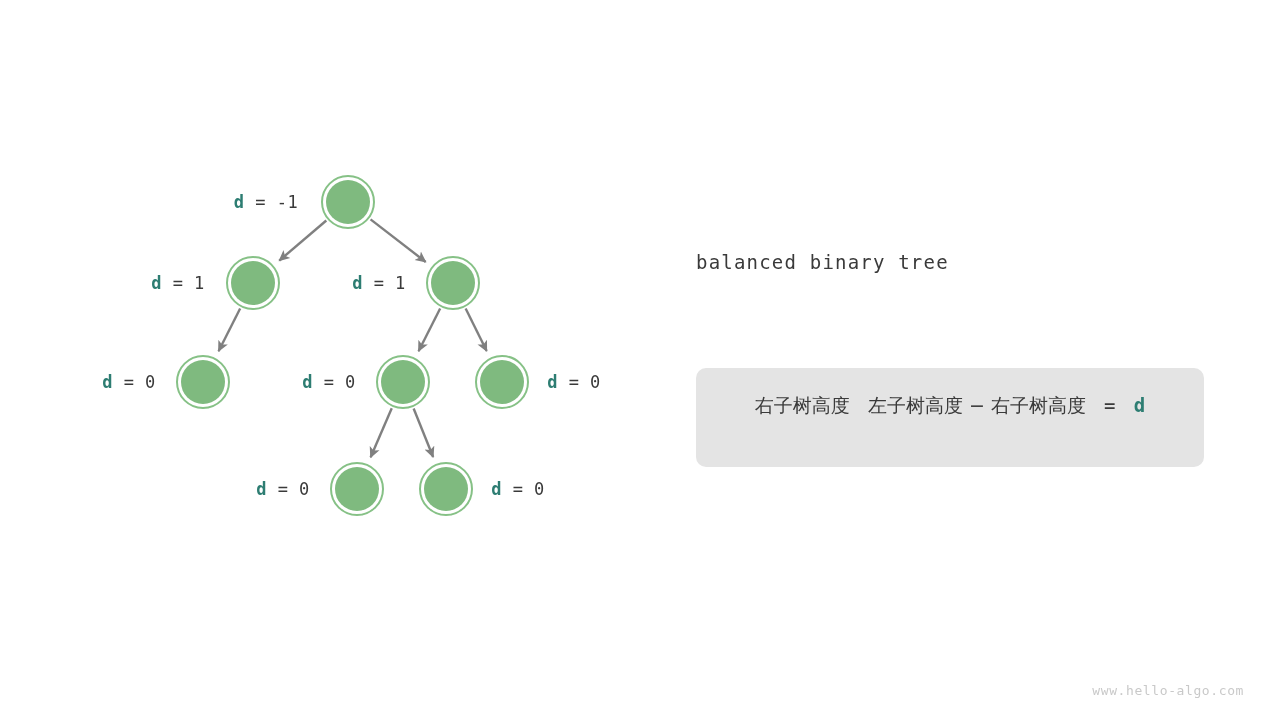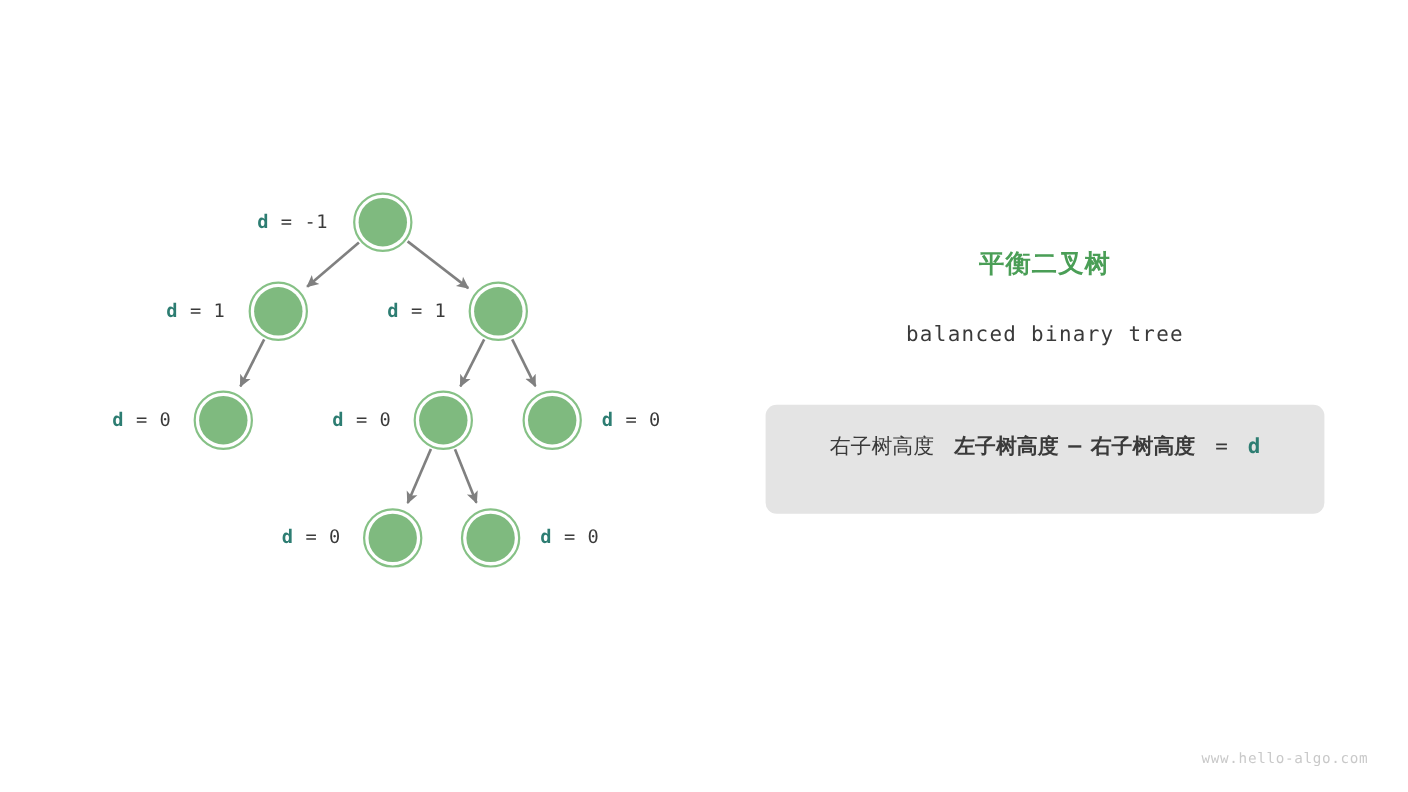--- a/index.html
+++ b/index.html
@@ -60,26 +60,26 @@
   #panel-title {
     text-align: center;
     color: #4a9e56;
     font-family: "DejaVu Sans", sans-serif;
     font-weight: bold;
     font-size: 23px;
     letter-spacing: 1px;
     line-height: 30px;
   }
   #panel-subtitle {
-    text-align: center;
+    text-align: left;
     color: #3a3a3a;
     font-family: "DejaVu Sans Mono", monospace;
     font-size: 19px;
     letter-spacing: 1.2px;
-    margin-top: 38px;
+    margin-top: 26px;
   }
   #definition-box {
     position: absolute;
     left: 0;
     top: 143px;
     width: 508px;
     height: 99px;
     background: #e4e4e4;
     border-radius: 10px;
     box-sizing: border-box;
@@ -89,21 +89,21 @@
     left: 0;
     width: 508px;
     text-align: center;
     font-family: "DejaVu Sans", sans-serif;
     font-size: 19px;
     color: #3a3a3a;
     white-space: nowrap;
   }
   #def-line-1 { top: 25px; }
   #def-line-2 { top: 59px; }
-  .def-strong { font-weight: bold; }
+  .def-strong { font-weight: normal; }
   .def-var {
     color: #2d7d72;
     font-weight: bold;
     font-family: "DejaVu Sans Mono", monospace;
   }
   .def-op {
     font-family: "DejaVu Sans Mono", monospace;
   }
 
   
@@ -164,21 +164,20 @@
         <div class="node-label" style="left: 379px; top: 283px;"><span class="dvar">d</span><span> = 1</span></div>
         <div class="node-label" style="left: 129px; top: 382px;"><span class="dvar">d</span><span> = 0</span></div>
         <div class="node-label" style="left: 329px; top: 382px;"><span class="dvar">d</span><span> = 0</span></div>
         <div class="node-label" style="left: 574px; top: 382px;"><span class="dvar">d</span><span> = 0</span></div>
         <div class="node-label" style="left: 283px; top: 489px;"><span class="dvar">d</span><span> = 0</span></div>
         <div class="node-label" style="left: 518px; top: 489px;"><span class="dvar">d</span><span> = 0</span></div>
       </div>
   </div>
 
   <div id="info-panel">
-    <div id="panel-title">平衡二叉树</div>
     <div id="panel-subtitle">balanced binary tree</div>
 
     <div id="definition-box">
       <div class="def-line" id="def-line-1">
         <span>右子树高度</span>
         <span>&nbsp;</span>
         <span class="def-strong">左子树高度 − 右子树高度</span>
         <span>&nbsp;</span>
         <span class="def-op">=</span>
         <span>&nbsp;</span>

